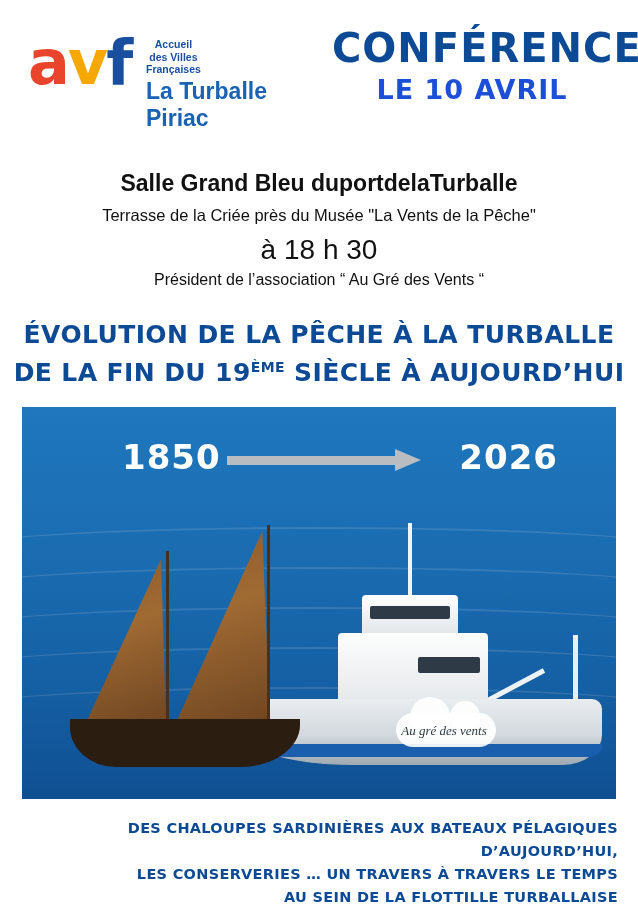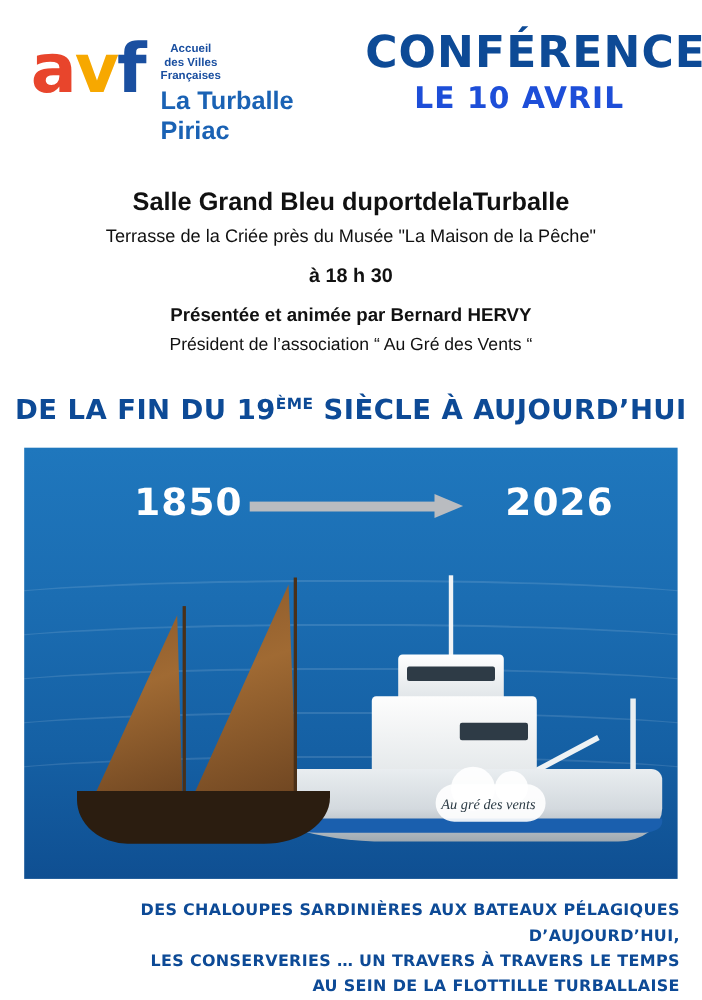--- a/index.html
+++ b/index.html
@@ -107,22 +107,22 @@
     font-size: 23px;
     font-weight: bold;
     line-height: 30px;
   }
   .venue-sub {
     font-size: 16.5px;
     line-height: 26px;
     margin-top: 4px;
   }
   .time {
-    font-size: 18px;
-    font-weight: bold;
+    font-size: 28px;
+    font-weight: normal;
     line-height: 32px;
     margin-top: 6px;
   }
   .presenter {
     font-size: 17px;
     font-weight: bold;
     line-height: 26px;
     margin-top: 8px;
   }
   .presenter-sub {
@@ -409,27 +409,27 @@
     </div>
 
     <div class="conf-block">
       <div class="conf-title">CONFÉRENCE</div>
       <div class="conf-date">LE 10 AVRIL</div>
     </div>
   </div>
 
   <div class="details">
     <div class="venue">Salle Grand Bleu duportdelaTurballe</div>
-    <div class="venue-sub">Terrasse de la Criée près du Musée "La Maison de la Pêche"</div>
+    <div class="venue-sub">Terrasse de la Criée près du Musée "La Vents de la Pêche"</div>
     <div class="time">à 18 h 30</div>
-    <div class="presenter">Présentée et animée par Bernard HERVY</div>
     <div class="presenter-sub">Président de l’association “ Au Gré des Vents “</div>
   </div>
 
   <div class="topic">
+    <div>ÉVOLUTION DE LA PÊCHE À LA TURBALLE</div>
     <div><span>DE LA FIN DU 19</span><sup>ÈME</sup><span> SIÈCLE À AUJOURD’HUI</span></div>
   </div>
 
   <div class="image-wrap">
     <div class="waves">
       <div class="wave" style="top:120px"></div>
       <div class="wave" style="top:160px"></div>
       <div class="wave" style="top:200px"></div>
       <div class="wave" style="top:240px"></div>
       <div class="wave" style="top:280px"></div>

